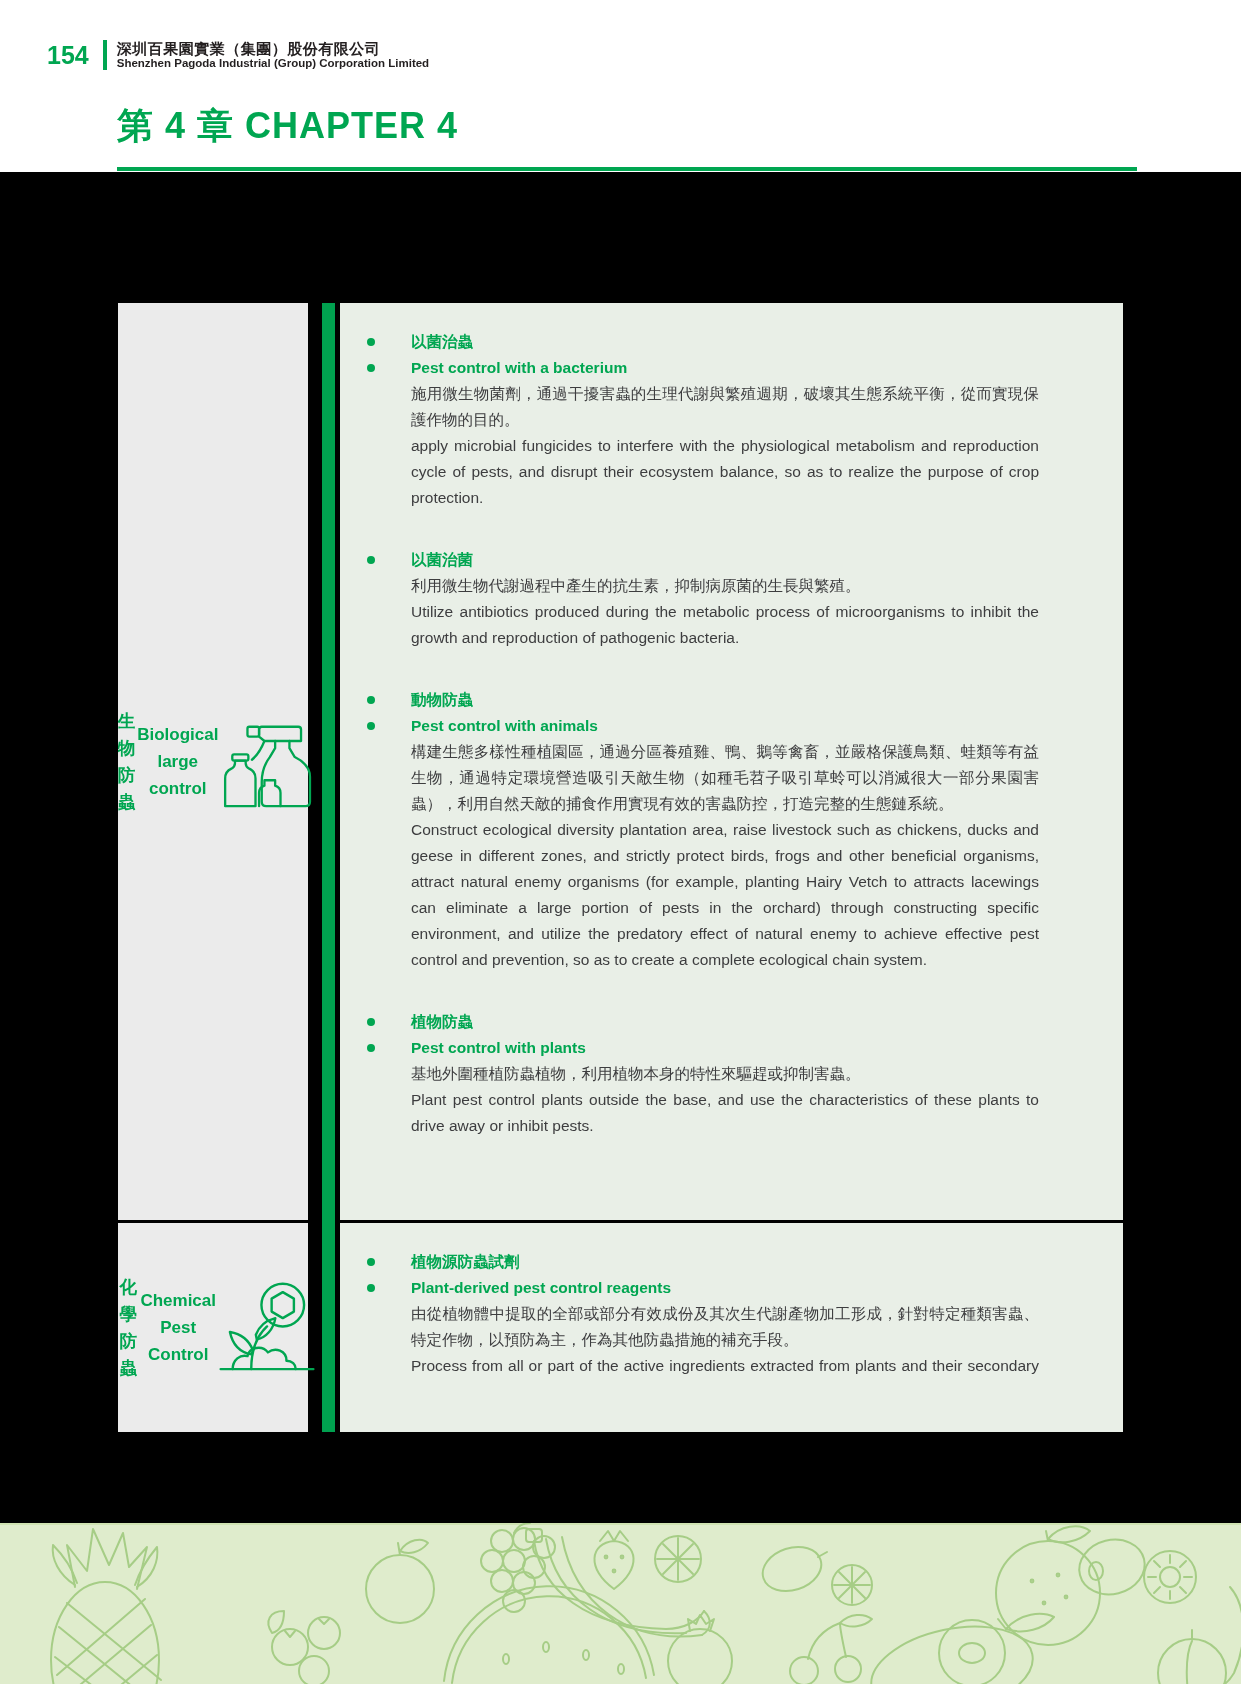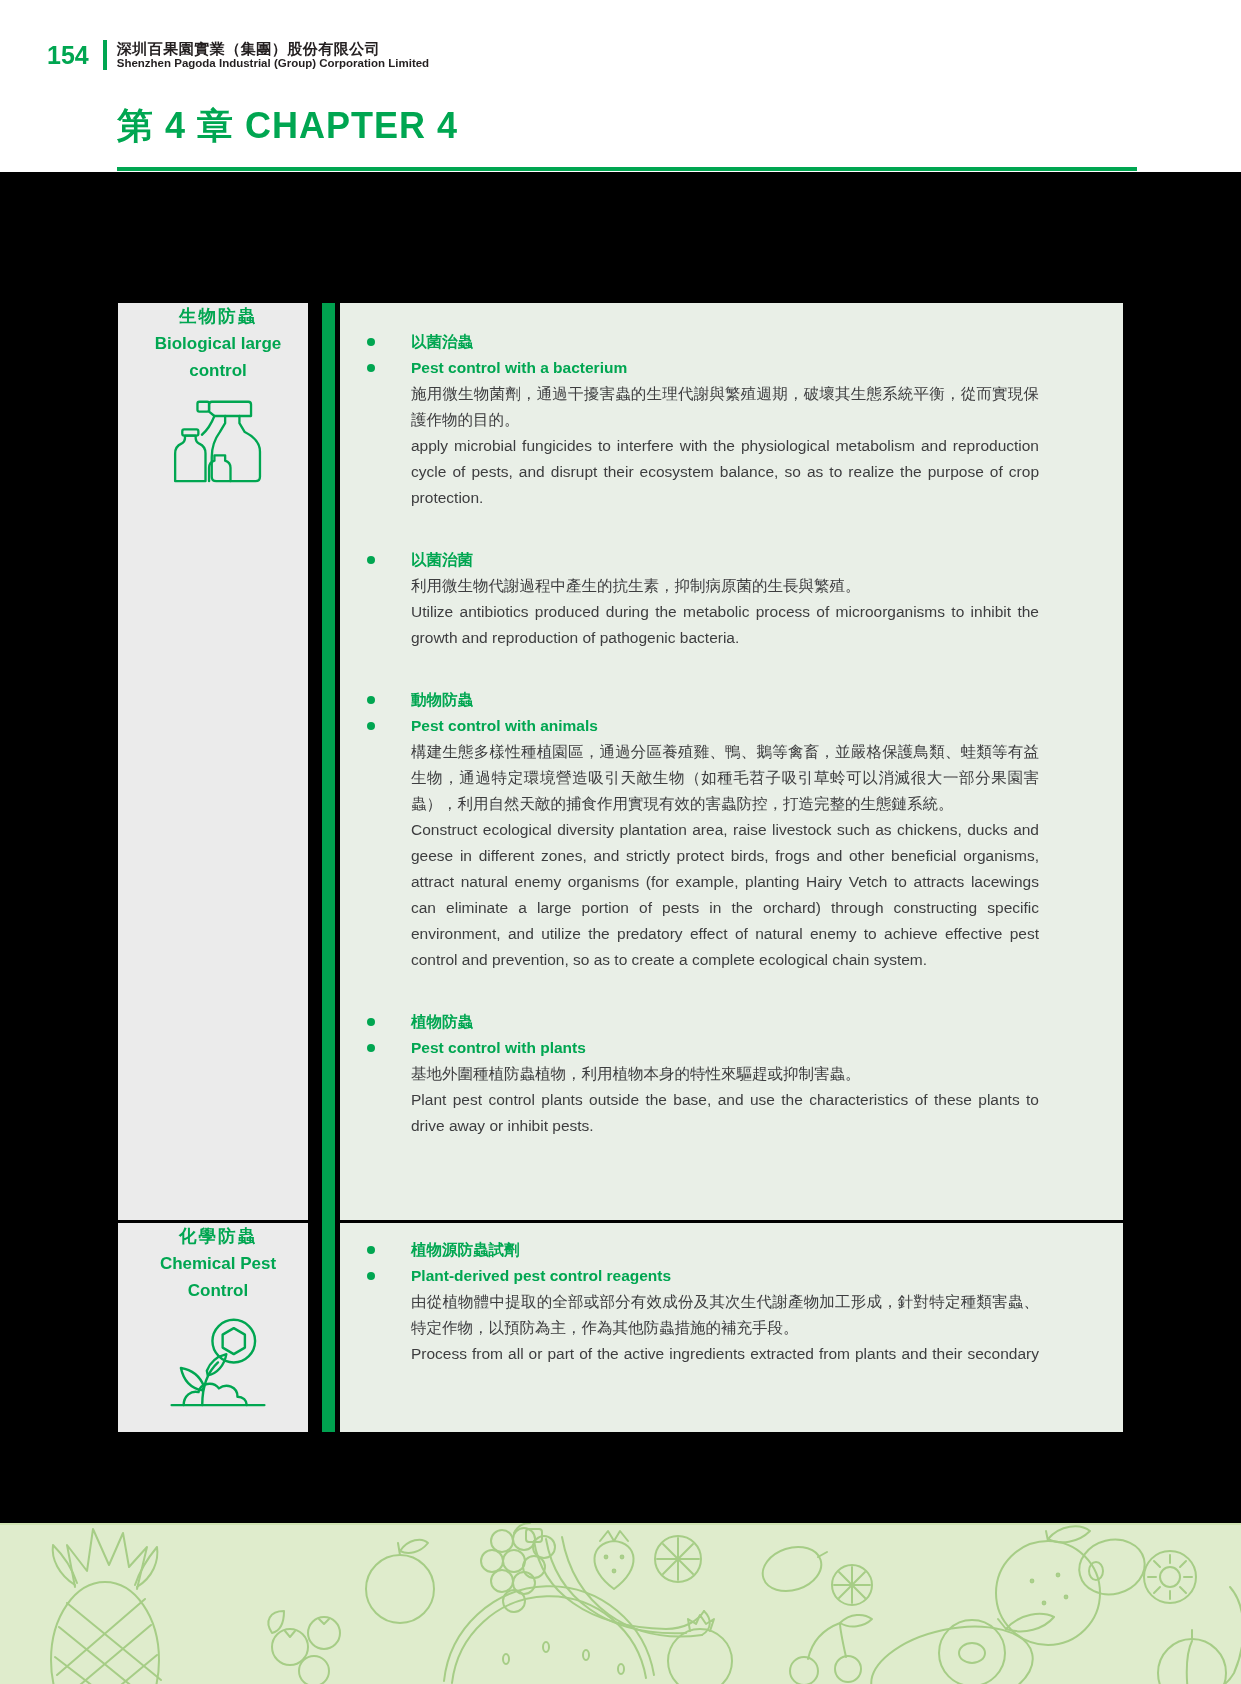--- a/index.html
+++ b/index.html
@@ -17,32 +17,32 @@
   .chapter { position:absolute; left:117px; top:102px; font-size:36px; font-weight:bold; color:#00A651; letter-spacing:1px; }
   .header-rule { position:absolute; left:117px; top:167px; width:1020px; height:4px; background:#00A651; }
 
   
   .table { position:absolute; left:118px; top:303px; width:1005px; height:1129px; }
   .col-left-bg  { position:absolute; left:0;   top:0; width:190px; height:1129px; background:#ebebeb; }
   .col-right-bg { position:absolute; left:222px; top:0; width:783px; height:1129px; background:#e9efe7; }
   .green-bar   { position:absolute; left:204px; top:0; width:13px; height:1129px; background:#00A04F; z-index:3; }
   .row-divider { position:absolute; left:0; top:917px; width:1005px; height:3px; background:#000; z-index:2; }
 
-  .left-cell { position:absolute; left:0; width:200px; display:flex; flex-direction:column;
-               align-items:center; z-index:1; overflow:hidden; }
+  .left-cell { position:absolute; left:0; width:200px; display:flex; flex-direction:row;
+               align-items:center; justify-content:center; z-index:1; overflow:hidden; }
   .left-cell.c1 { top:0; height:917px; }
   .left-cell.c2 { top:920px; height:209px; }
   .cat-zh { color:#00A651; font-weight:bold; font-size:17.5px; line-height:27px; text-align:center; letter-spacing:2px; }
   .cat-en { color:#00A651; font-weight:bold; font-size:17px; line-height:27px; text-align:center; width:152px; }
   .cat-icon { margin-top:12px; }
 
   .right-cell { position:absolute; left:222px; width:783px; box-sizing:border-box;
                 padding:26px 84px 0 71px; overflow:hidden; z-index:1; }
   .right-cell.c1 { top:0; height:1180px; }
-  .right-cell.c2 { top:920px; height:151px; padding-top:14px; }
+  .right-cell.c2 { top:920px; height:151px; padding-top:26px; }
 
   .item { position:relative; margin-bottom:36px; font-size:15.5px; line-height:26px;
           color:#3d3d3f; }
   .item:last-child { margin-bottom:0; }
   .title-line { position:relative; color:#00A651; font-weight:bold; text-align:left; }
   .bullet { position:absolute; left:-44px; top:9px; width:8px; height:8px; border-radius:50%; background:#00A651; }
   .body-zh, .body-en { text-align:justify; }
 
   
   .fruit-band { position:absolute; left:0; top:1523px; width:1241px; height:161px; }

